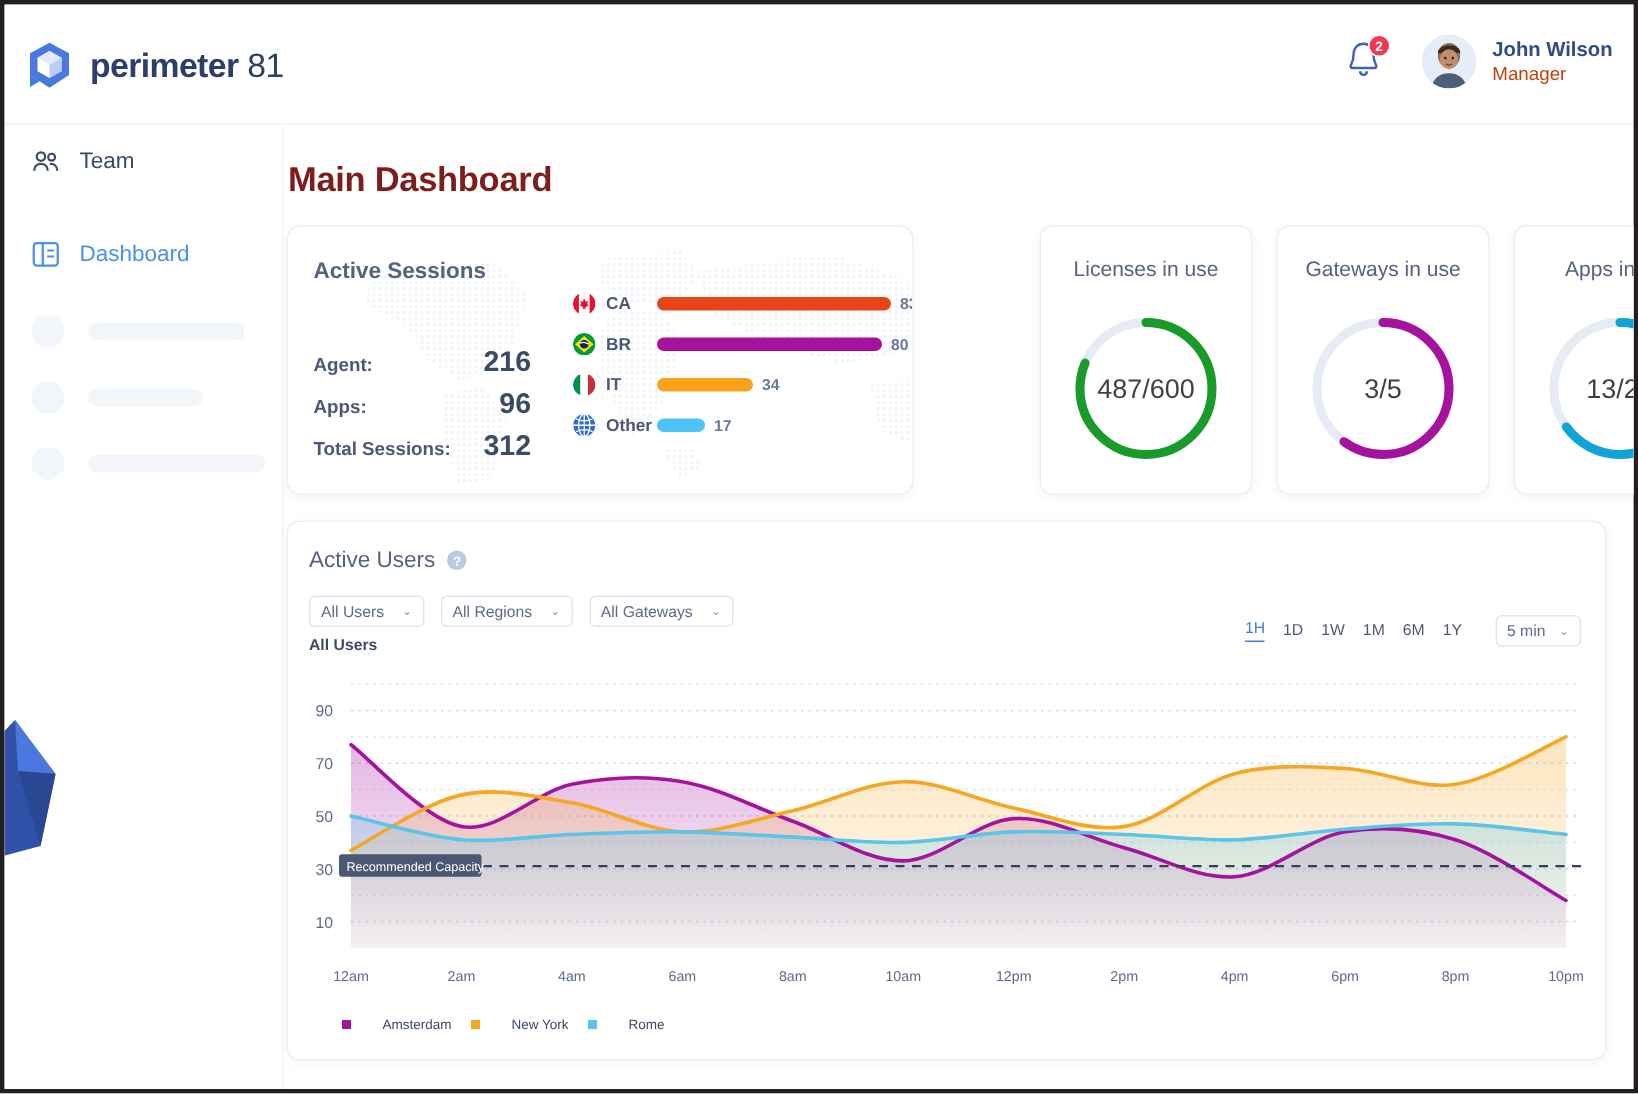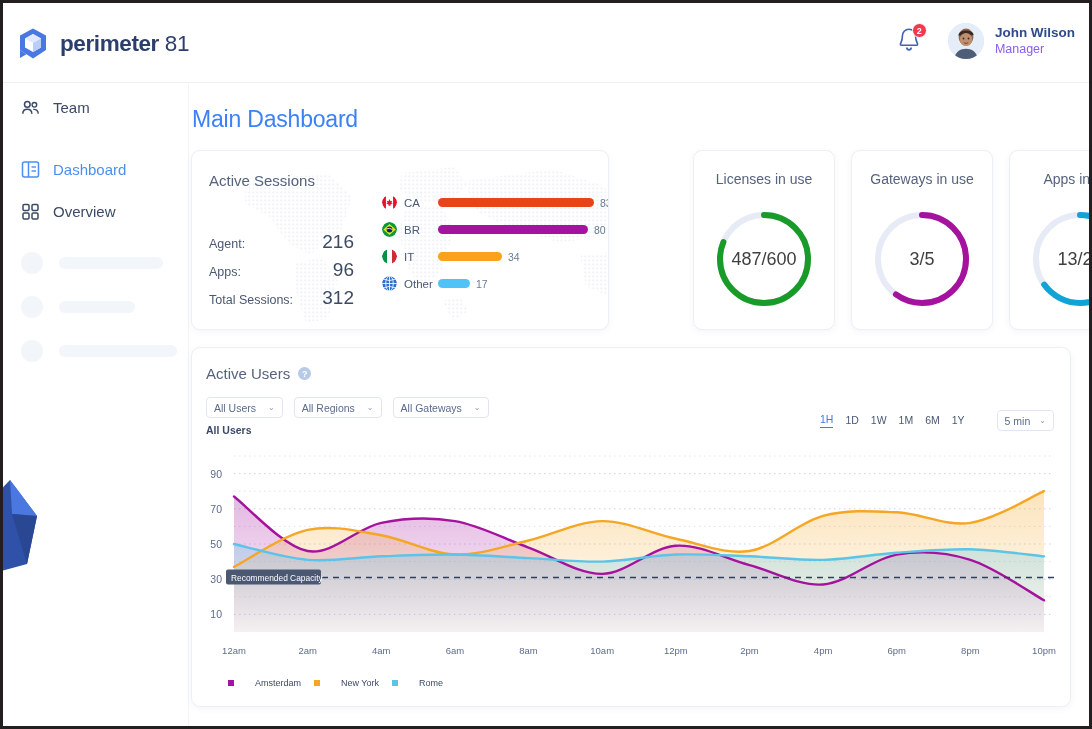--- a/index.html
+++ b/index.html
@@ -48,21 +48,21 @@
     display: flex; align-items: center; justify-content: center;
     border: 1.5px solid #fff;
   }
   #user-block { display: flex; align-items: center; gap: 11px; }
   #avatar {
     width: 36px; height: 36px; border-radius: 50%;
     overflow: hidden; background: #dde6f2; position: relative;
   }
   #user-meta { line-height: 1.25; }
   #user-name { font-size: 13.5px; color: #2f4b8c; font-weight: bold; }
-  #user-role { font-size: 12.5px; color: #8b5cf6; }
+  #user-role { font-size: 12.5px; color: #c2410c; }
 
   
   #sidebar {
     position: absolute; left: 0; top: 81px;
     width: 186px; height: 645px;
     background: #fff;
     border-right: 1px solid #f2f4f9;
   }
   .nav-item {
     display: flex; align-items: center; gap: 13px;
@@ -84,34 +84,34 @@
   #deco-cube { position: absolute; left: -6px; top: 392px; }
 
   
   #main {
     position: absolute; left: 186px; top: 81px;
     width: 900px; height: 645px;
     background: #fff;
   }
   #page-title {
     position: absolute; left: 3px; top: 22px;
-    font-size: 23px; font-weight: normal; color: #3b82f6;
+    font-size: 23px; font-weight: bold; color: #7f1d1d;
     letter-spacing: -0.2px;
   }
 
   .card {
     position: absolute;
     background: #fff;
     border: 1px solid #eceff6;
     border-radius: 9px;
     box-shadow: 0 2px 7px rgba(60,80,140,.055);
   }
 
   
-  #card-sessions { left: 2px; top: 66px; width: 418px; height: 180px; overflow: hidden; }
+  #card-sessions { left: 2px; top: 66px; width: 418px; height: 180px; overflow: hidden; font-weight: bold; }
   #worldmap { position: absolute; left: 0; top: 0; width: 486px; height: 180px; opacity: .5; }
   #sessions-title {
     position: absolute; left: 17px; top: 21px;
     font-size: 15px; color: #56637e;
   }
   #sessions-stats { position: absolute; left: 17px; top: 80px; width: 145px; }
   .stat-row {
     display: flex; justify-content: space-between; align-items: baseline;
     margin-bottom: 6px;
   }
@@ -164,21 +164,21 @@
   .chev { font-size: 8px; color: #8e9bb5; }
 
   #ranges {
     position: absolute; right: 16px; top: 62px;
     display: flex; align-items: center; gap: 12px;
   }
   .range-btn { font-size: 10.5px; color: #4a5873; padding-bottom: 2px; }
   .range-btn.active { color: #3f7ce0; border-bottom: 1.5px solid #3f7ce0; }
   #interval-sel {
     display: flex; align-items: center; gap: 9px;
-    height: 21px; padding: 0 7px; margin-left: 20px;
+    height: 21px; padding: 0 7px; margin-left: 10px;
     border: 1px solid #dfe5f2; border-radius: 4px;
     font-size: 10.5px; color: #5b6b8c;
   }
   #series-caption {
     position: absolute; left: 14px; top: 76px;
     font-size: 10.5px; color: #3b4a66; font-weight: bold;
   }
   #chart-area { position: absolute; left: 0; top: 96px; width: 880px; height: 230px; }
   #legend {
     position: absolute; left: 36px; bottom: 18px;
@@ -257,31 +257,20 @@
         <svg viewBox="0 0 19 19" width="19" height="19">
           <rect x="1.5" y="2" width="16" height="15" rx="2" fill="none" stroke="#4a90f2" stroke-width="1.5"></rect>
           <line x1="7.5" y1="2" x2="7.5" y2="17" stroke="#4a90f2" stroke-width="1.5"></line>
           <line x1="10.5" y1="7" x2="15" y2="7" stroke="#4a90f2" stroke-width="1.4"></line>
           <line x1="10.5" y1="11" x2="15" y2="11" stroke="#4a90f2" stroke-width="1.4"></line>
         </svg>
       </span>
       <span>Dashboard</span>
     </div>
 
-    <div class="nav-item" id="nav-overview">
-      <span class="nav-icon">
-        <svg viewBox="0 0 19 19" width="19" height="19">
-          <rect x="2" y="2.5" width="6" height="6" rx="1.2" fill="none" stroke="#3b4a66" stroke-width="1.5"></rect>
-          <rect x="11" y="2.5" width="6" height="6" rx="1.2" fill="none" stroke="#3b4a66" stroke-width="1.5"></rect>
-          <rect x="2" y="11" width="6" height="6" rx="1.2" fill="none" stroke="#3b4a66" stroke-width="1.5"></rect>
-          <rect x="11" y="11" width="6" height="6" rx="1.2" fill="none" stroke="#3b4a66" stroke-width="1.5"></rect>
-        </svg>
-      </span>
-      <span>Overview</span>
-    </div>
 
     <div class="nav-skeleton">
       <span class="sk-circle"></span>
       <span class="sk-bar" style="width:104px"></span>
     </div>
     <div class="nav-skeleton">
       <span class="sk-circle"></span>
       <span class="sk-bar" style="width:76px"></span>
     </div>
     <div class="nav-skeleton">

